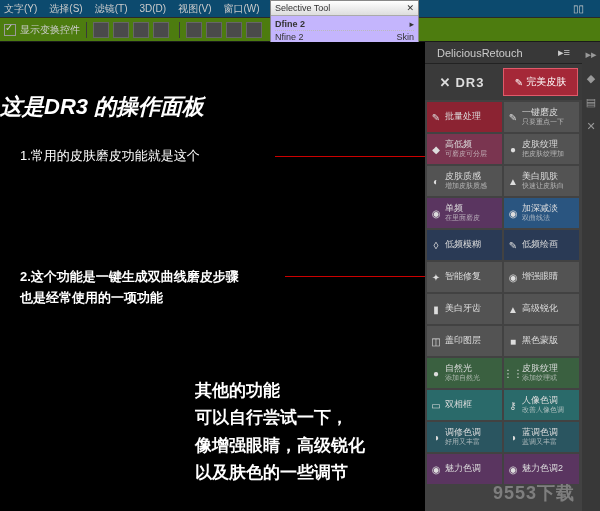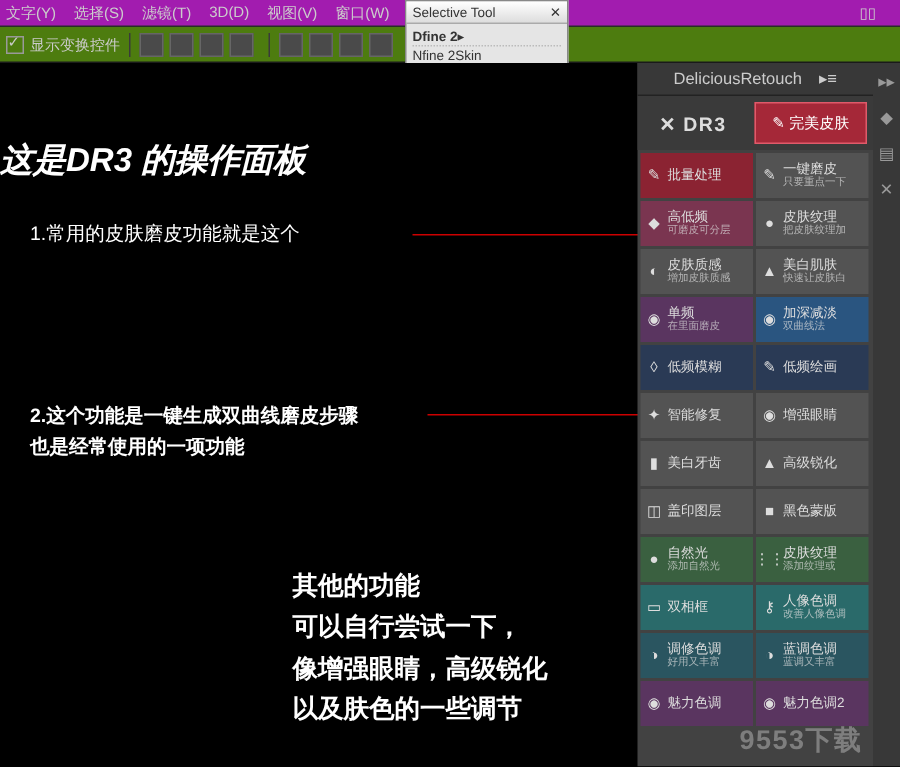--- a/index.html
+++ b/index.html
@@ -1,39 +1,39 @@
 <!DOCTYPE html>
 <html><head>
 <meta charset="utf-8">
 <style>
 *{margin:0;padding:0;box-sizing:border-box;font-family:"Microsoft YaHei","SimSun",sans-serif}
 body{background:#000;width:600px;height:511px;overflow:hidden;position:relative}
-.menubar{height:18px;background:#a21caf;display:flex;align-items:center;padding:0 4px;font-size:10px;color:#ccc;border-bottom:1px solid #2a2a2a}
+.menubar{height:18px;background:#0c4a6e;display:flex;align-items:center;padding:0 4px;font-size:10px;color:#ccc;border-bottom:1px solid #2a2a2a}
 .menubar span{margin-right:12px;cursor:pointer}
 .optbar{height:24px;background:#4d7c0f;display:flex;align-items:center;padding:0 4px;font-size:10px;color:#ccc;border-bottom:1px solid #1a1a1a}
 .optbar .chk{width:12px;height:12px;border:1px solid #999;margin-right:4px;display:inline-block;position:relative}
 .optbar .chk::after{content:"✓";position:absolute;top:-3px;left:0;color:#ccc;font-size:10px}
 .optbar .sep{width:1px;height:16px;background:#3a3a3a;margin:0 6px}
 .optbar .ico{width:16px;height:16px;background:#4a4a4a;margin-right:4px;border:1px solid #666}
 .canvas{position:absolute;top:42px;left:0;right:175px;bottom:0;background:#000;color:#fff}
 .title{position:absolute;top:50px;left:0;right:0;text-align:left;font-size:22px;font-weight:bold;font-style:italic}
 .line1{position:absolute;top:105px;left:20px;font-size:13px;font-weight:normal}
 .line2{position:absolute;top:225px;left:20px;font-size:13px;font-weight:bold;line-height:1.6}
 .bottom-text{position:absolute;bottom:25px;left:195px;font-size:17px;font-weight:bold;line-height:1.6}
 .arrow1{position:absolute;top:114px;left:275px;width:155px;height:1px;background:#c00}
 .arrow2{position:absolute;top:234px;left:285px;width:160px;height:1px;background:#c00}
 .arrow2v{position:absolute;top:193px;left:445px;width:1px;height:42px;background:#c00}
 .arrow2h{position:absolute;top:193px;left:445px;width:62px;height:1px;background:#c00}
-.popup{position:absolute;top:0;left:270px;width:109px;height:55px;background:#e5e5e5;border:1px solid #888;font-size:9px;color:#333}
+.popup{position:absolute;top:0;left:270px;width:149px;height:55px;background:#c4b5fd;border:1px solid #888;font-size:9px;color:#333}
 .popup-title{background:linear-gradient(#fff,#ddd);padding:2px 4px;border-bottom:1px solid #aaa;display:flex;justify-content:space-between}
 .popup-title .x{font-family:Arial}
 .popup-body{padding:2px 4px}
-.popup-row{display:flex;border-bottom:1px dotted #bbb;padding:1px 0}
+.popup-row{display:flex;justify-content:space-between;border-bottom:1px dotted #bbb;padding:1px 0}
 .panel{position:absolute;top:42px;right:18px;width:157px;bottom:0;background:#424242}
-.panel-header{height:22px;background:#383838;color:#ccc;font-size:11px;display:flex;align-items:center;padding:0 24px;border-bottom:1px solid #222}
+.panel-header{height:22px;background:#383838;color:#ccc;font-size:11px;display:flex;align-items:center;padding:0 12px;border-bottom:1px solid #222}
 .dr3-head{height:36px;background:#3a3a3a;display:flex;align-items:center;color:#ddd}
 .dr3-left{width:74px;display:flex;align-items:center;justify-content:center;gap:4px;font-size:13px;font-weight:bold;letter-spacing:1px}
 .dr3-right{flex:1;height:28px;margin:0 4px;background:#a52838;border:1px solid #e05a6a;display:flex;align-items:center;justify-content:center;font-size:10px;color:#fff;gap:3px}
 .grid{display:flex;flex-wrap:wrap;padding:1px}
 .btn{width:75px;height:30px;margin:1px;background:#535353;display:flex;align-items:center;padding:0 3px;color:#ddd;font-size:9px;cursor:pointer;gap:3px;overflow:hidden}
 .btn .i{width:12px;height:12px;flex-shrink:0;display:flex;align-items:center;justify-content:center;font-size:10px}
 .btn .t{display:flex;flex-direction:column;line-height:1.1;font-size:8px}
 .btn .t .m{font-size:9px}
 .btn .t .s{font-size:7px;opacity:.7}
 .btn.red{background:#8b2332}

